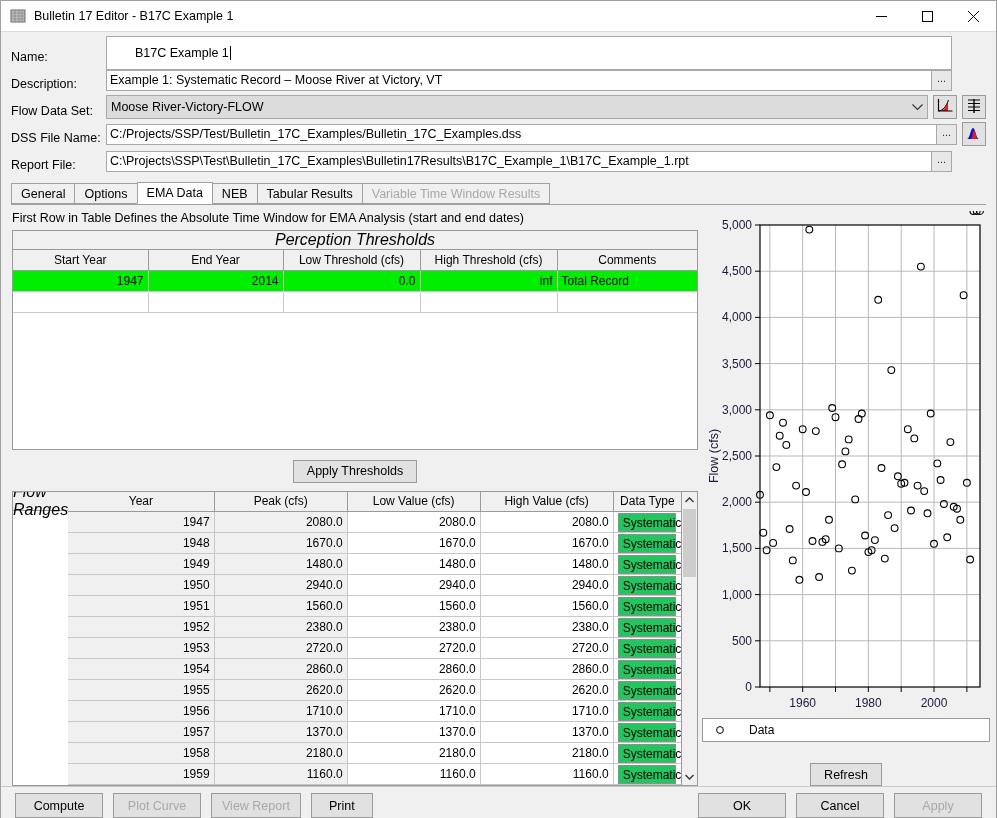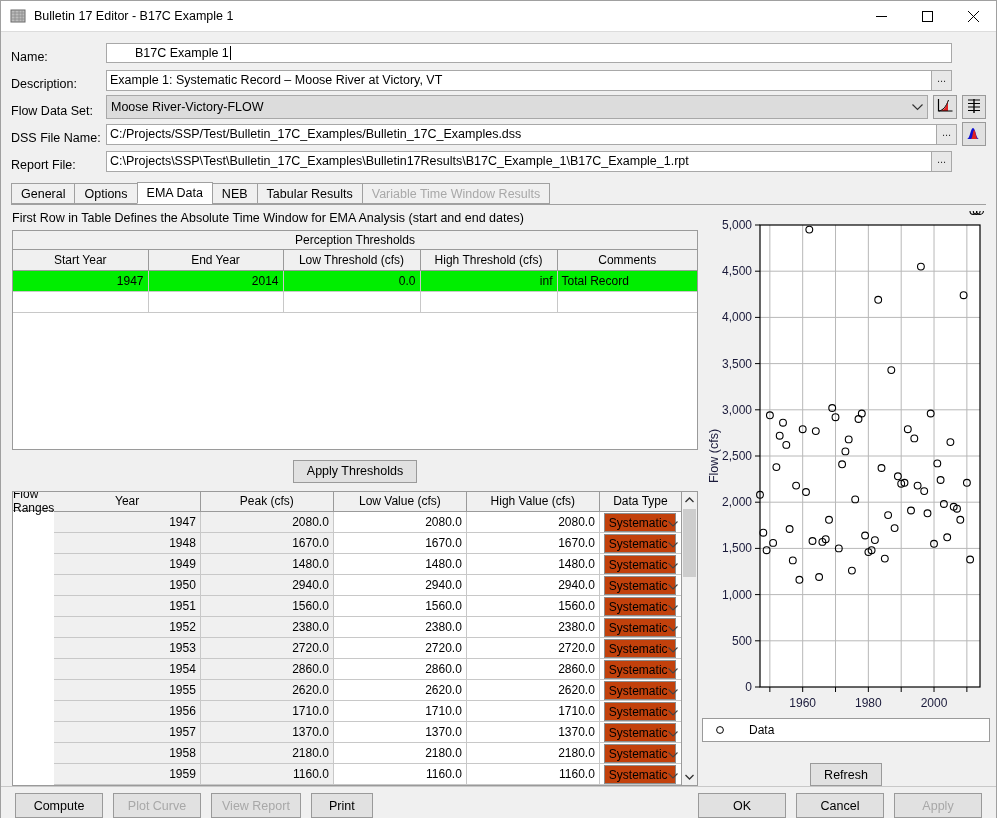--- a/index.html
+++ b/index.html
@@ -58,21 +58,21 @@
   }
   .finput {
     flex: 1 1 auto; height: 21px;
     background: #ffffff;
     border: 1px solid #a8a8a8;
     font-size: 12.5px; color: #000;
     padding: 0 3px; line-height: 19px;
     white-space: nowrap; overflow: hidden;
     display: flex; align-items: center;
   }
-  .finput.tall { height: 20px; line-height: 22px; padding-left: 28px; }
+  .finput.tall { height: 34px; line-height: 22px; padding-left: 28px; }
   .caret {
     display: inline-block; width: 1px; height: 14px;
     background: #000; margin-left: 1px;
   }
   .dots-btn {
     width: 20px; height: 21px; flex: 0 0 20px;
     background: #e8e8e8; border: 1px solid #a8a8a8;
     border-left: none;
     display: flex; align-items: center; justify-content: center;
     font-size: 11px; color: #333; line-height: 8px;
@@ -143,21 +143,21 @@
 
   
   .tbl-box {
     border: 1px solid #9a9a9a;
     background: #fff;
   }
   .tbl-title {
     height: 19px; background: #f0f0f0;
     border-bottom: 1px solid #9a9a9a;
     display: flex; align-items: center; justify-content: center;
-    font-size: 12px; color: #000;
+    font-size: 16px; color: #000; font-style: italic;
   }
   table.grid { border-collapse: collapse; width: 100%; table-layout: fixed; }
   table.grid th {
     background: #f0f0f0;
     border-right: 1px solid #9a9a9a;
     border-bottom: 1px solid #9a9a9a;
     font-weight: normal; font-size: 12px;
     height: 20px; color: #000;
   }
   table.grid td {
@@ -185,21 +185,21 @@
     cursor: default; font-family: "Liberation Sans", sans-serif;
   }
   .btn.disabled { color: #a8a8a8; }
 
   
   .flow-wrap { display: flex; flex: 1 1 auto; min-height: 0; }
   .flow-box { flex: 1 1 auto; border: 1px solid #9a9a9a; background: #fff;
               display: flex; flex-direction: row; min-height: 0; overflow: hidden;}
   .flow-scroll { flex: 1 1 auto; overflow: hidden; }
   .dtcell {
-    background: #c2410c;
+    background: #22c55e;
     display: flex; align-items: center; justify-content: space-between;
     height: 19px; margin: 1px 1px 0 0; padding: 0 2px 0 4px;
     border: 1px solid #8e8e8e; font-size: 12px;
   }
   td.dt { padding: 0; background: #fff; }
   .vscroll {
     width: 16px; flex: 0 0 16px;
     background: #f0f0f0; border: 1px solid #9a9a9a; border-left: none;
     display: flex; flex-direction: column; align-items: center;
   }

